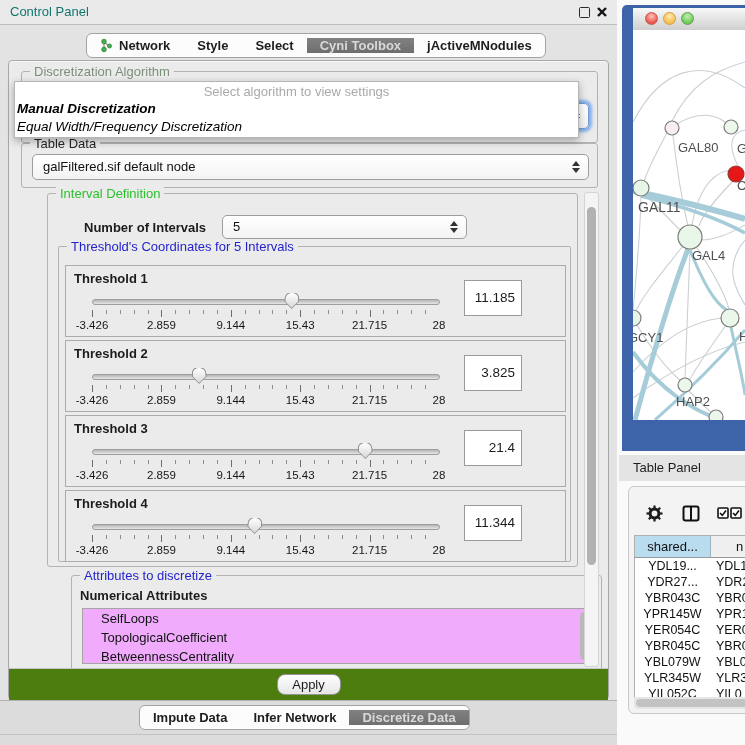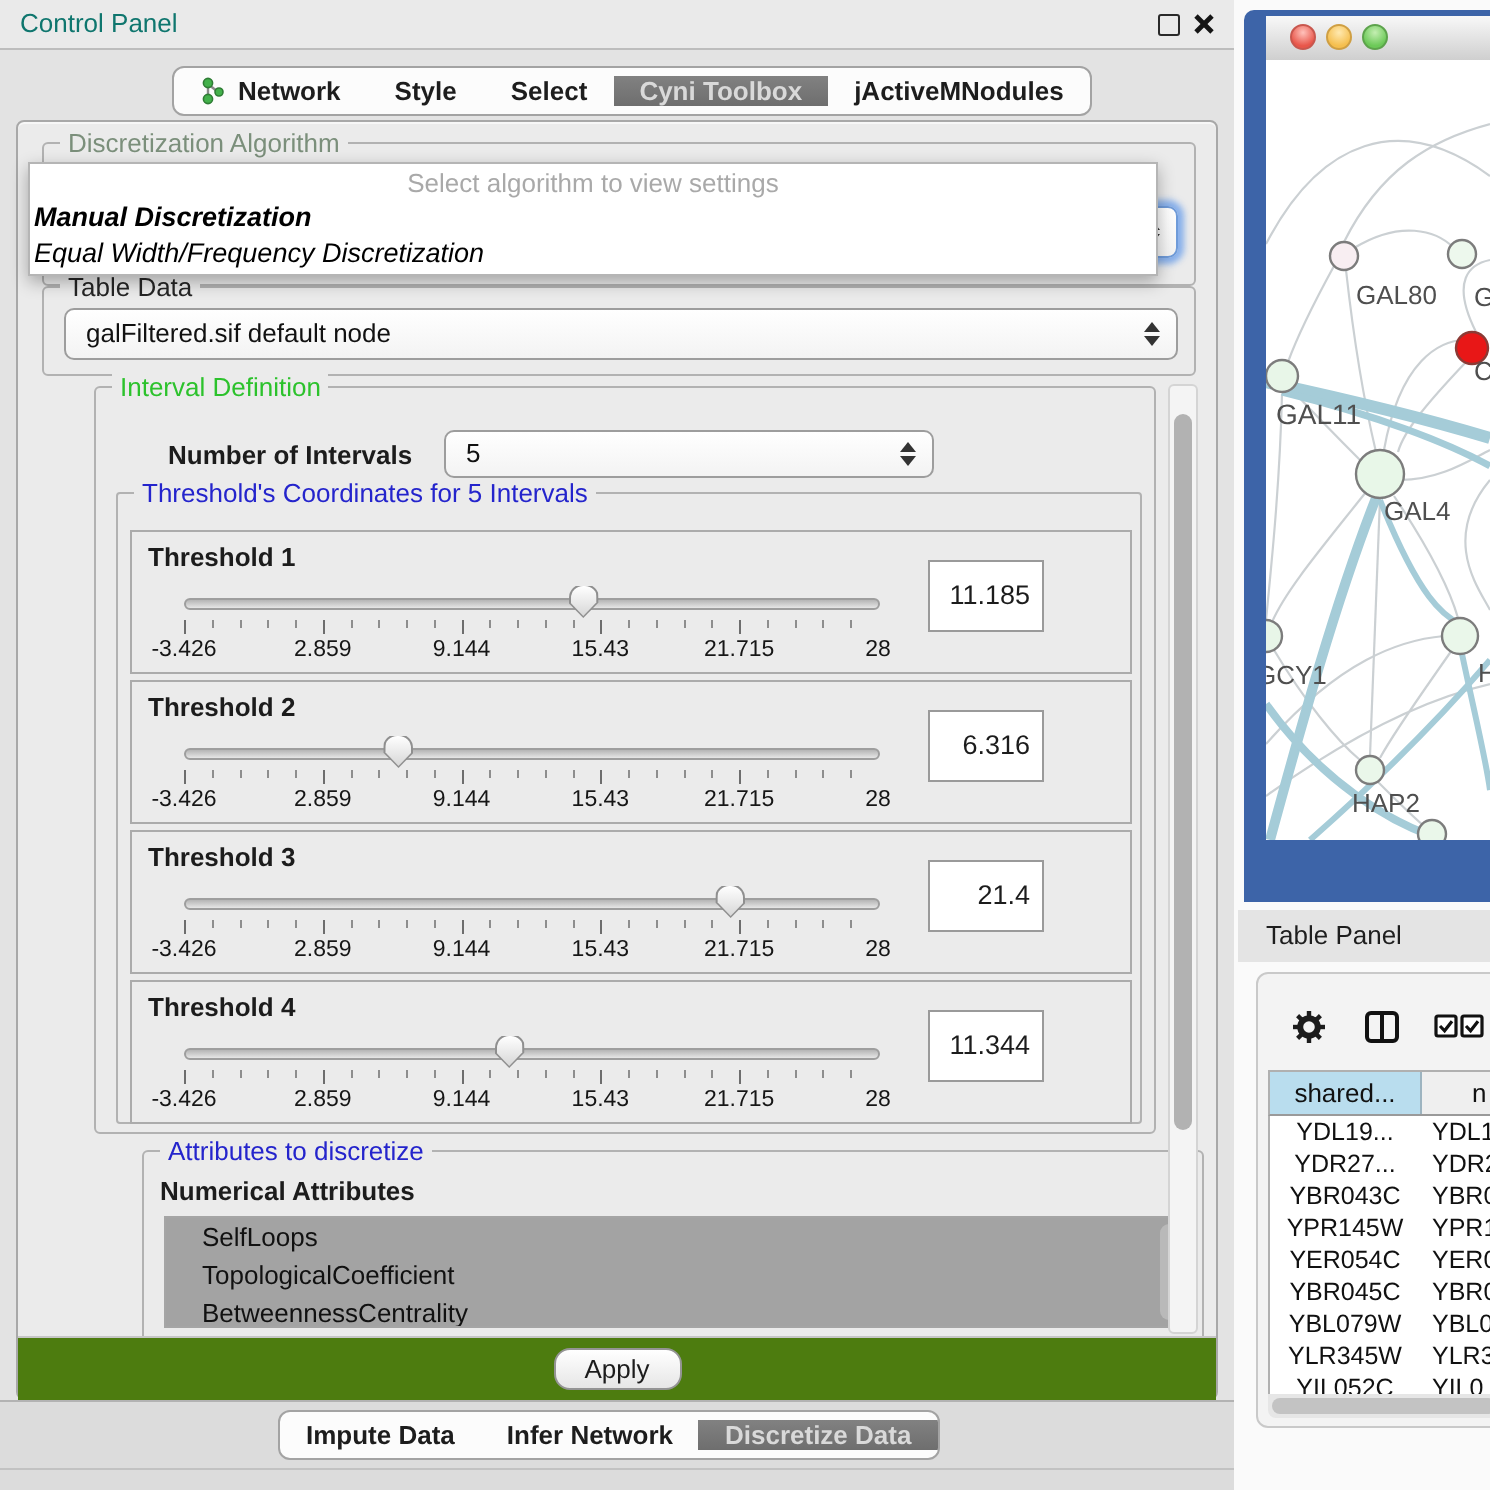--- a/index.html
+++ b/index.html
@@ -47,21 +47,21 @@
   .slider-track{position:absolute;left:18px;top:9px;width:346px;height:4px;border:1px solid #9e9e9e;border-radius:4px;background:linear-gradient(#b5b5b5,#e6e6e6);}
   .slider-handle{position:absolute;top:2px;width:15px;height:17px;transform:translateX(-50%);clip-path:polygon(0 6%,100% 6%,100% 55%,50% 100%,0 55%);background:#8f8f8f;border-radius:7px 7px 0 0;}
   .slider-handle:after{content:"";position:absolute;left:1px;right:1px;top:1px;bottom:1px;clip-path:polygon(0 0,100% 0,100% 55%,50% 100%,0 55%);background:linear-gradient(#ffffff,#d7d7d7);border-radius:6px 6px 0 0;}
   .ticks{position:absolute;left:18px;top:20px;width:347px;height:8px;}
   .ticks .minor{position:absolute;left:0;top:0;width:100%;height:4px;background-image:repeating-linear-gradient(90deg,#8d8d8d 0 1px,transparent 1px 13.88px);}
   .ticks .major{position:absolute;left:0;top:0;width:100%;height:7px;background-image:repeating-linear-gradient(90deg,#6d6d6d 0 1px,transparent 1px 69.4px);}
   .tick-labels{position:absolute;left:18px;top:29px;width:347px;height:13px;font-size:11.5px;color:#161616;}
   .tick-labels span{position:absolute;transform:translateX(-50%);white-space:nowrap;}
   .value-box{position:absolute;left:398px;top:14px;width:58px;height:36px;background:#fff;border:1px solid #9a9a9a;box-sizing:border-box;font-size:13.5px;text-align:right;line-height:34px;padding-right:6px;}
   
-  .attr-list{position:absolute;left:10px;top:32px;width:511px;height:56px;background:#a3a3a3;border:1px solid #a5a5a5;box-sizing:border-box;overflow:hidden;}
+  .attr-list{position:absolute;left:10px;top:32px;width:511px;height:56px;background:#f0abfc;border:1px solid #a5a5a5;box-sizing:border-box;overflow:hidden;}
   .attr-item{height:19px;line-height:19px;padding-left:18px;font-size:13px;color:#111;}
   .attr-scroll{position:absolute;right:3px;top:3px;width:9px;height:48px;background:#b9b9b9;border-radius:5px;}
   .apply-row{position:absolute;left:0;right:0;top:607px;height:31px;border-top:1px solid #c6c6c6;background:#4d7c0f;}
   .apply-btn{position:absolute;left:50%;top:5px;transform:translateX(-50%);width:64px;height:21px;background:linear-gradient(#ffffff,#e6e6e6);border:1px solid #949494;border-radius:8px;font-size:13px;text-align:center;line-height:19px;box-sizing:border-box;}
   .bottom-strip{position:absolute;left:0;top:700px;width:100%;height:45px;background:#dcdcdc;border-top:1px solid #b3b3b3;box-sizing:border-box;}
   .bottom-line{position:absolute;left:0;top:33px;width:100%;border-top:1px solid #c2c2c2;}
   
   .right-side{position:absolute;left:617px;top:0;width:128px;height:745px;background:#fafafa;overflow:hidden;}
   .net-window{position:absolute;left:5px;top:5px;width:130px;height:446px;background:#3d64a8;border-radius:5px 0 0 0;}
   .mac-titlebar{position:absolute;left:11px;top:3px;right:0;height:22px;background:linear-gradient(#f8f8f8,#cfcfcf);border-bottom:1px solid #999;}
@@ -203,21 +203,21 @@
                 <div class="tick-labels">
                     <span style="left: 0%;">-3.426</span>
                     <span style="left: 20%;">2.859</span>
                     <span style="left: 40%;">9.144</span>
                     <span style="left: 60%;">15.43</span>
                     <span style="left: 80%;">21.715</span>
                     <span style="left: 100%;">28</span>
                   </div>
                 <div class="slider-handle" style="left: calc(125.26px);"></div>
               </div>
-              <div class="value-box">6.316</div>
+              <div class="value-box">3.825</div>
             </div>
 
             <div class="thr-panel" style="top:168px;">
               <div class="thr-label">Threshold 3</div>
               <div class="slider-col">
                 <div class="slider-track"></div>
                 <div class="ticks">
                     <div class="minor"></div>
                     <div class="major"></div>
                   </div>

